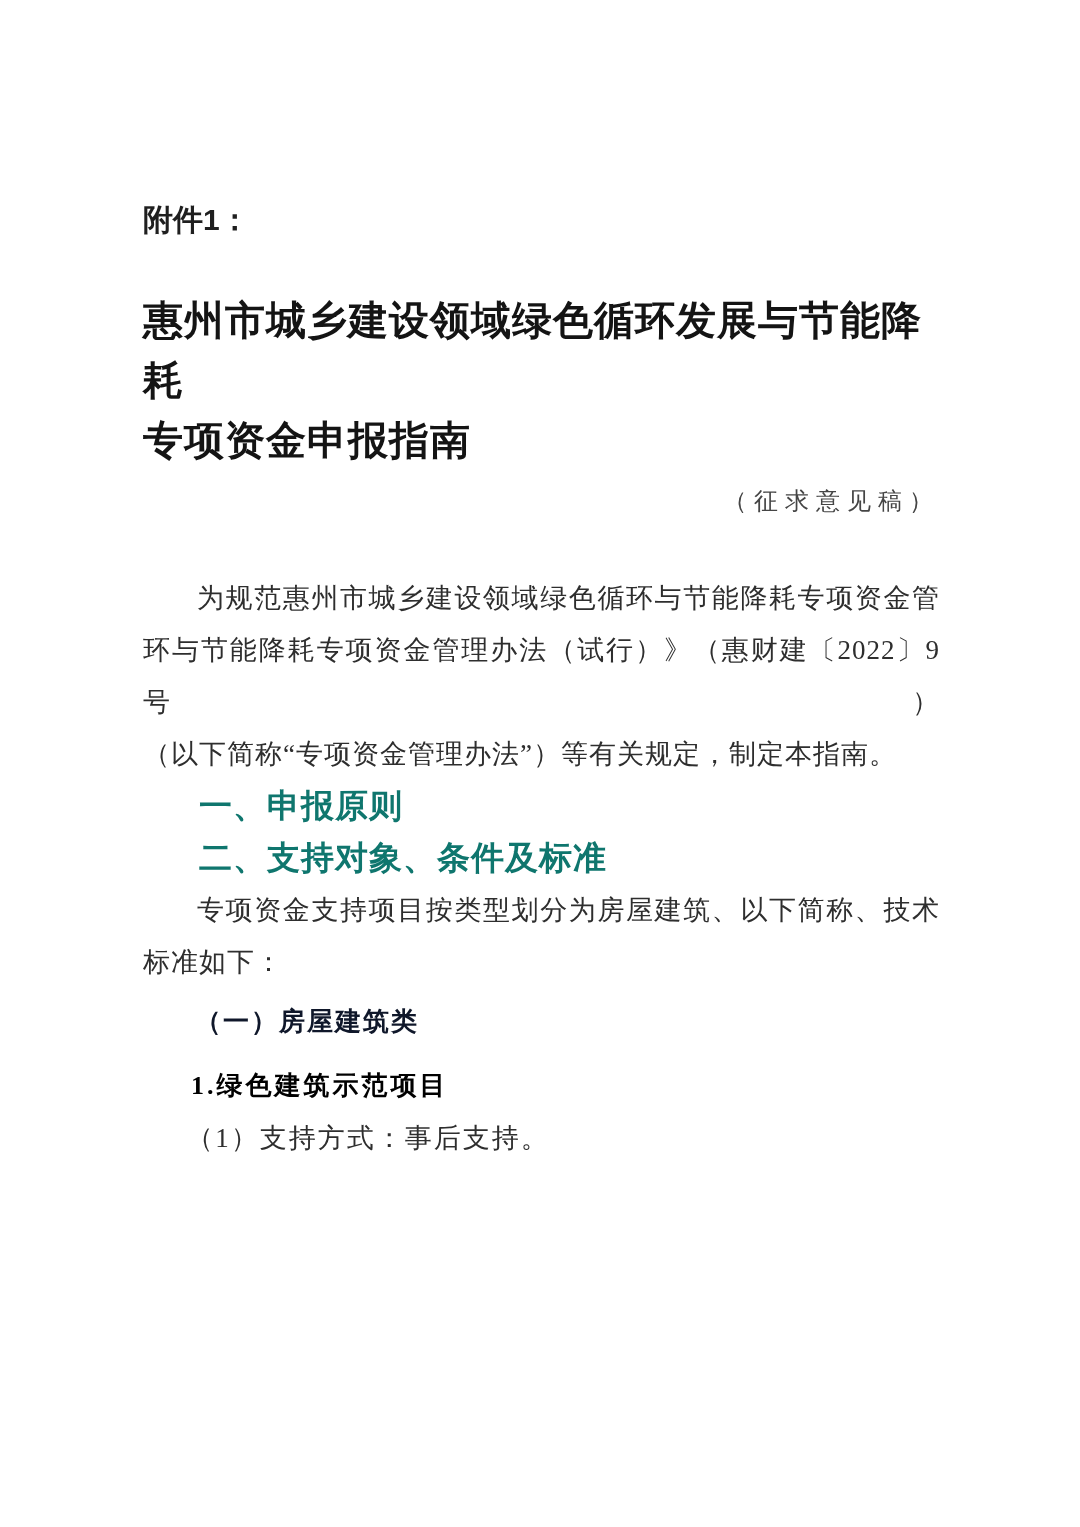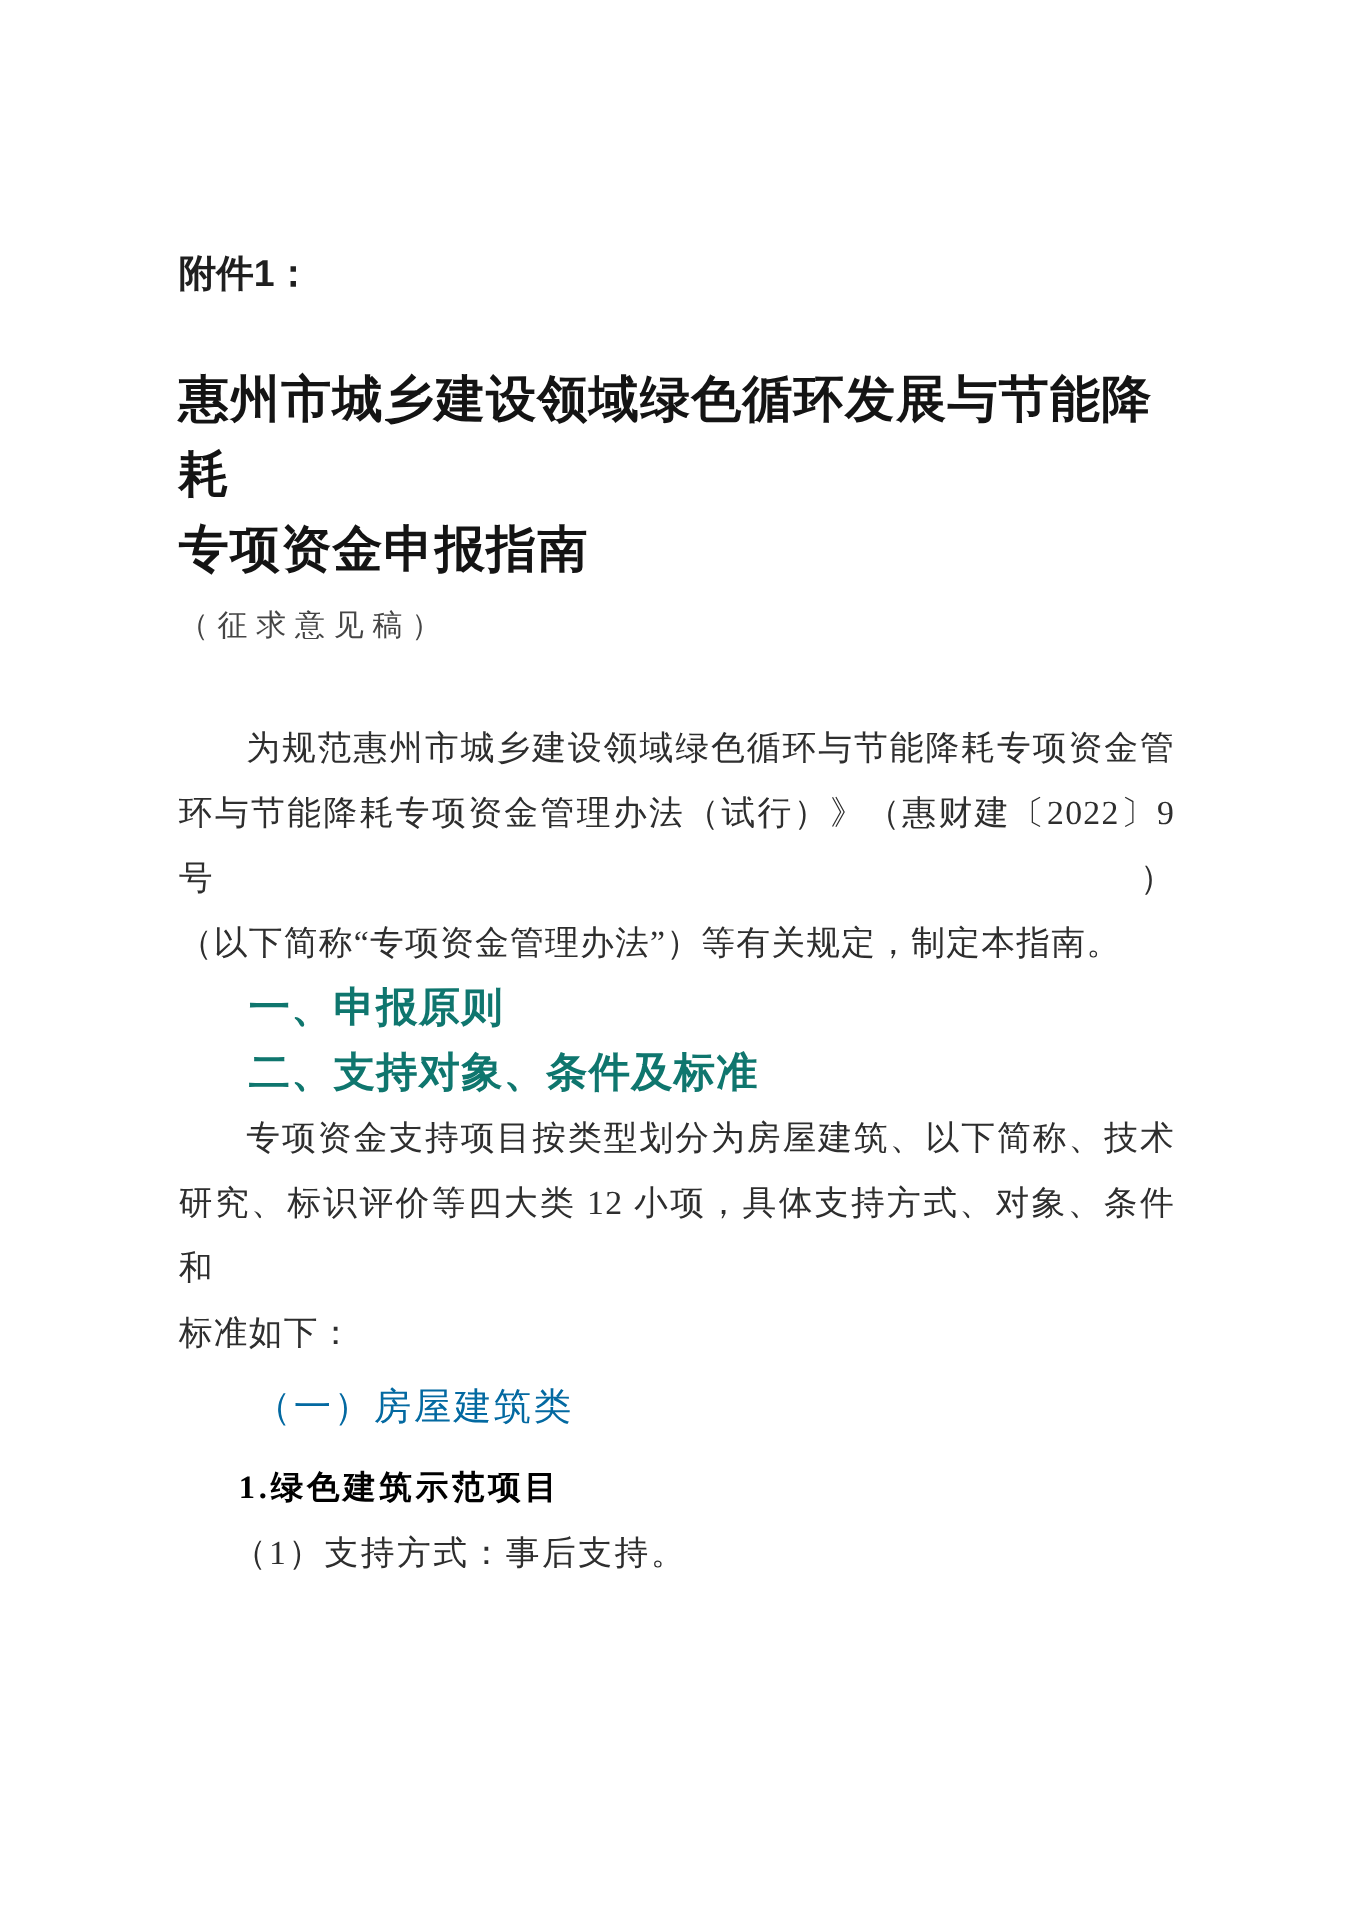--- a/index.html
+++ b/index.html
@@ -31,21 +31,21 @@
     font-family: "Liberation Sans", "DejaVu Sans", sans-serif;
     font-weight: 700;
     font-size: 40px;
     line-height: 60px;
     color: #141414;
     letter-spacing: 1px;
   }
   .doc-title .tl { display: block; }
   .doc-subtitle {
     margin-top: 14px;
-    text-align: left;
+    text-align: right;
     font-size: 24px;
     letter-spacing: 7px;
     color: #454545;
     line-height: 34px;
   }
   .body-text {
     margin-top: 54px;
     font-size: 27px;
     line-height: 52px;
     color: #2e2e2e;
@@ -63,23 +63,23 @@
     font-family: "Liberation Sans", "DejaVu Sans", sans-serif;
     font-weight: 700;
     font-size: 33px;
     color: #0f766e;
     text-indent: 1.7em;
     letter-spacing: 1px;
   }
   .sub-heading {
     display: block;
     margin-top: 8px;
-    font-weight: 400;
-    font-size: 30px;
-    color: #0369a1;
+    font-weight: 700;
+    font-size: 26px;
+    color: #0f172a;
     text-indent: 2em;
     letter-spacing: 2px;
   }
   .item-heading {
     display: block;
     margin-top: 12px;
     font-weight: 700;
     font-size: 26px;
     color: #000000;
     text-indent: 1.85em;
@@ -114,21 +114,20 @@
       <span class="line">（以下简称“专项资金管理办法”）等有关规定，制定本指南。</span>
     </p>
 
     <span class="h-sans">一、申报原则</span>
 
 
     <span class="h-sans">二、支持对象、条件及标准</span>
 
     <p class="para">
       <span class="line fill indent">专项资金支持项目按类型划分为房屋建筑、以下简称、技术</span>
-      <span class="line fill">研究、标识评价等四大类 12 小项，具体支持方式、对象、条件和</span>
       <span class="line">标准如下：</span>
     </p>
 
     <span class="sub-heading">（一）房屋建筑类</span>
 
     <span class="item-heading">1.绿色建筑示范项目</span>
 
     <p class="para">
       <span class="line item-line">（1）支持方式：事后支持。</span>
 

